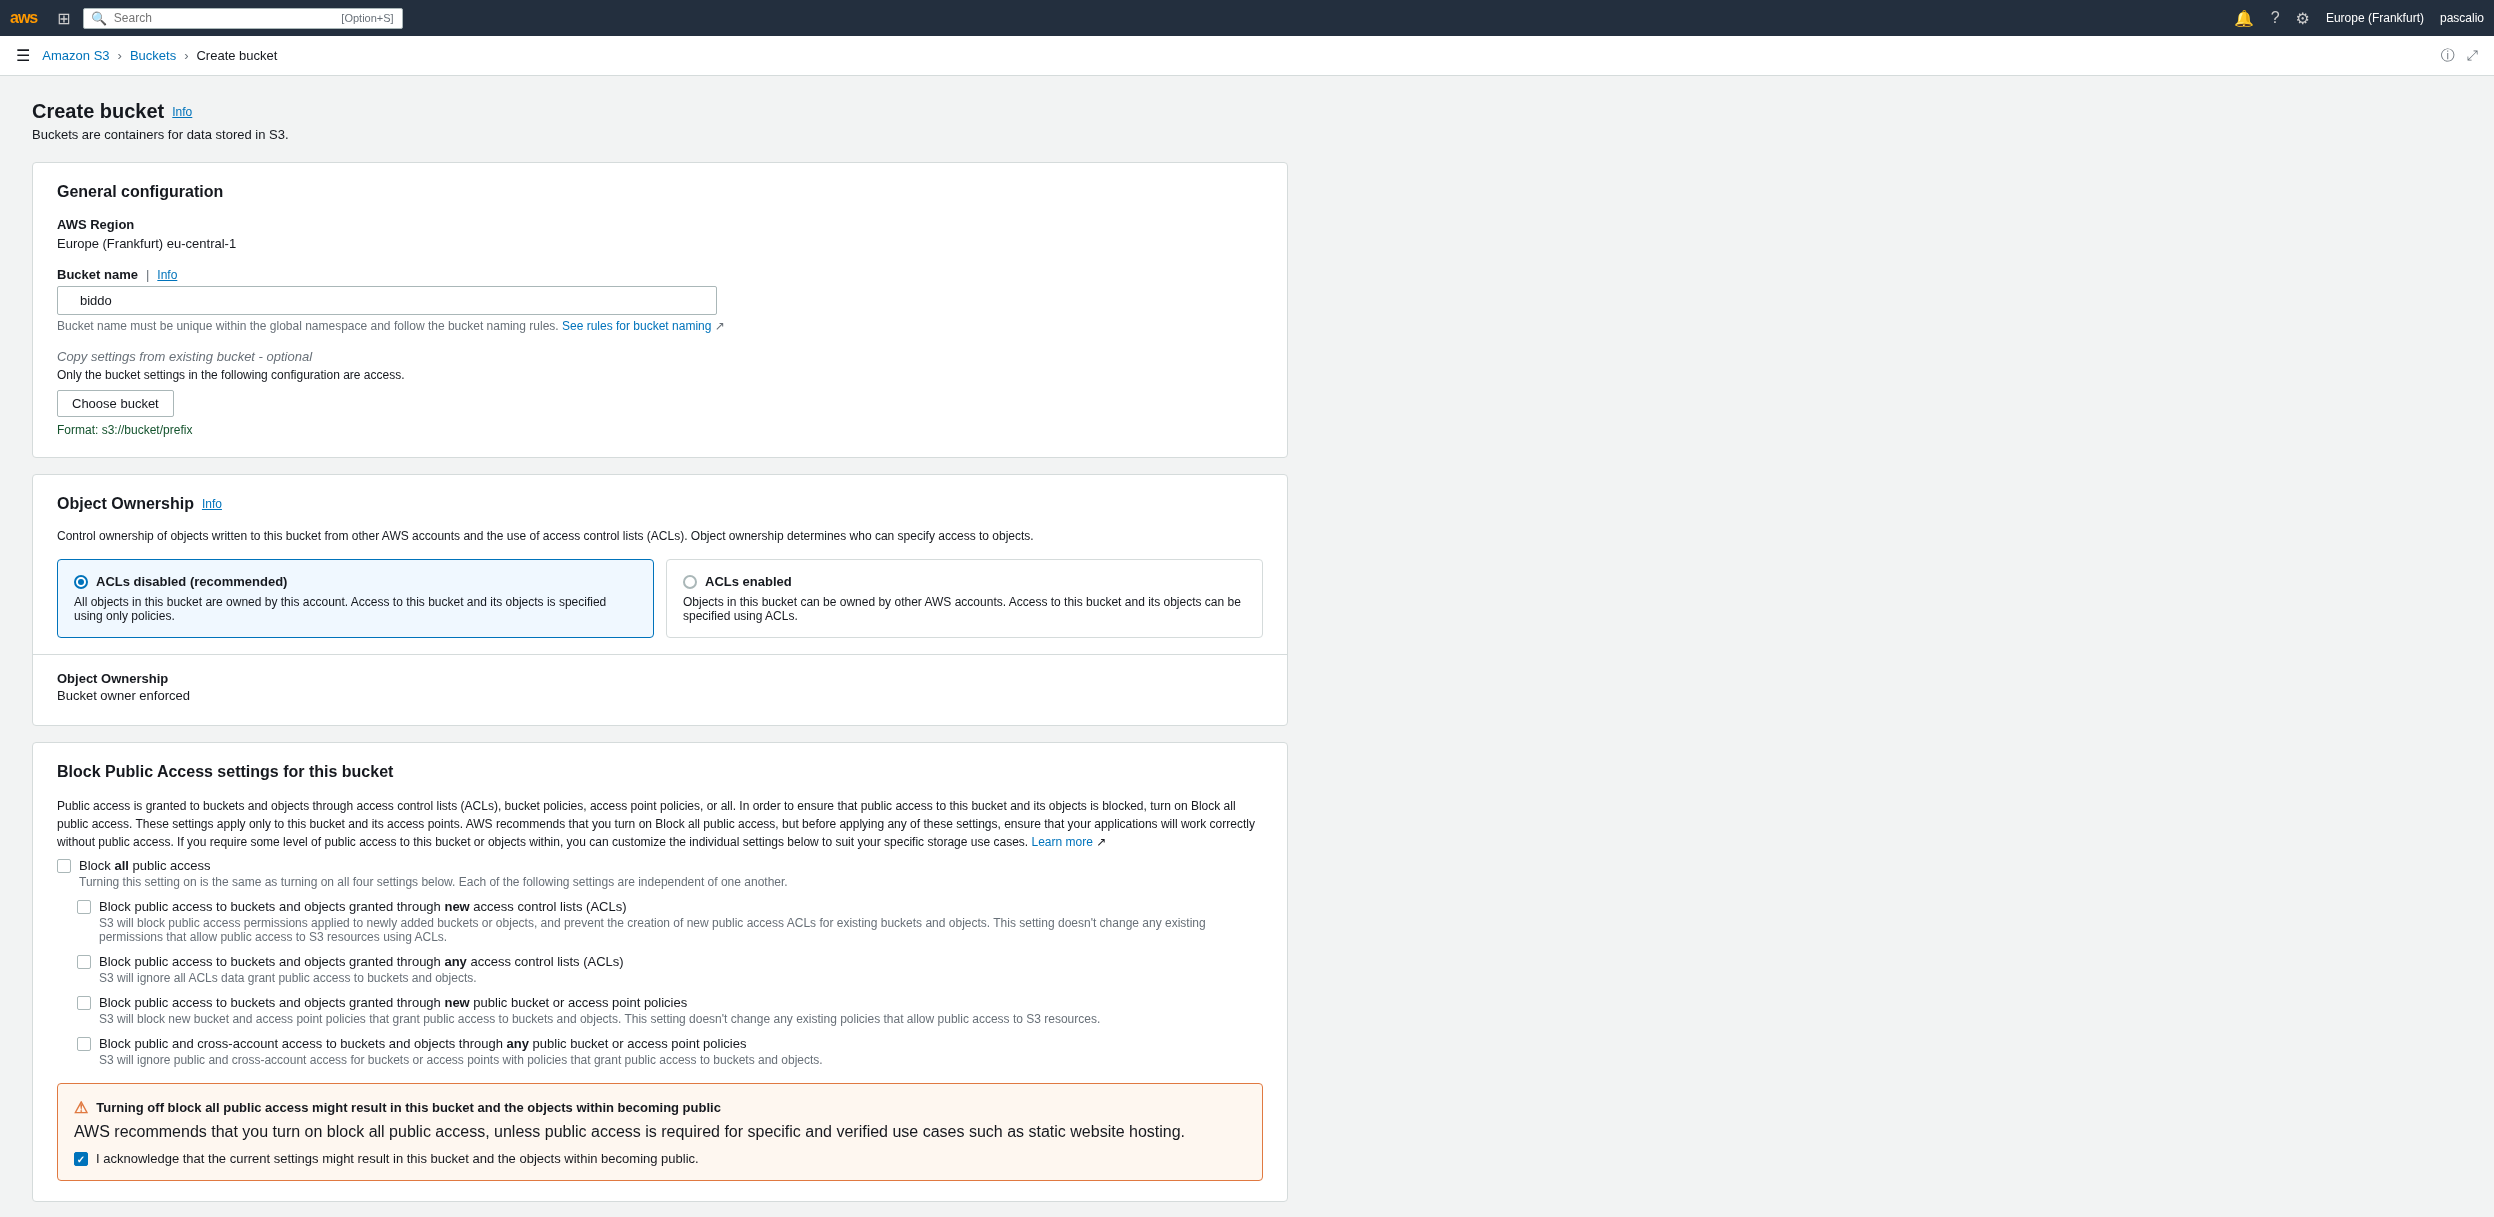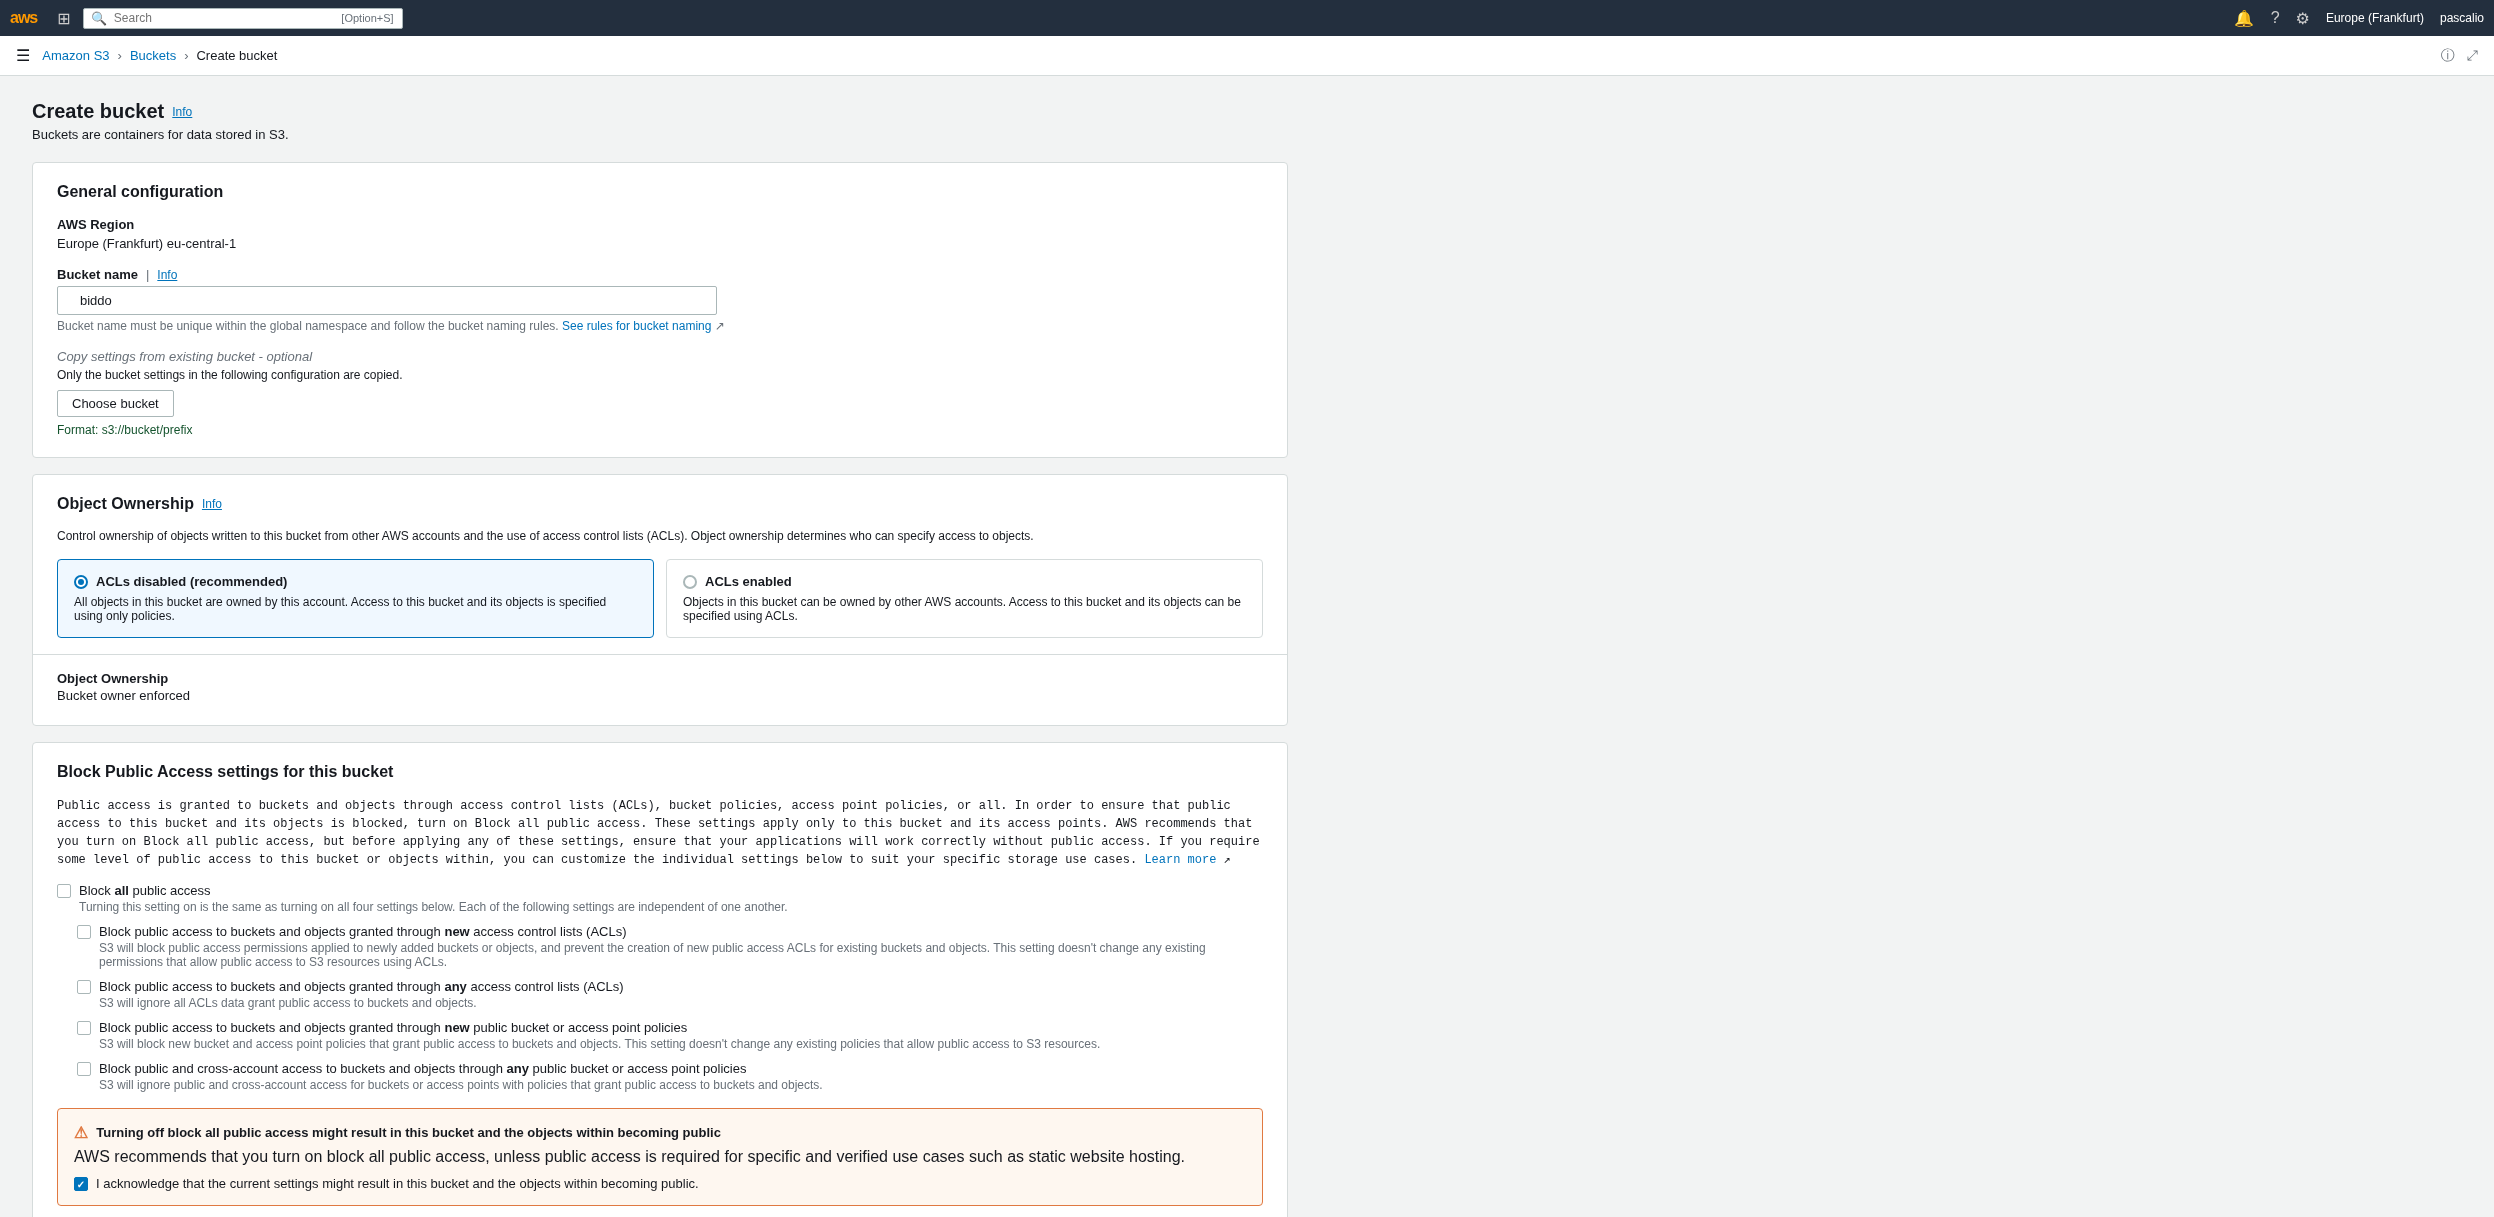--- a/index.html
+++ b/index.html
@@ -198,21 +198,21 @@
       content: '';
       width: 6px; height: 6px;
       border-radius: 50%;
       background: #0073bb;
     }
 
     .ownership-summary { margin-top: 4px; }
     .ownership-summary .form-label { margin-bottom: 2px; }
 
     
-    .block-access-desc { font-size: 12px; color: #16191f; line-height: 1.5; margin-bottom: 14px; font-family: Liberation Mono, monospace; }
+    .block-access-desc { font-size: 12px; color: #16191f; line-height: 1.5; margin-bottom: 7px; }
     .block-access-desc a { color: #0073bb; text-decoration: none; }
 
     .checkbox-row {
       display: flex;
       align-items: flex-start;
       gap: 8px;
       margin-bottom: 10px;
     }
     .checkbox-row.indent { margin-left: 20px; }
     .checkbox-box {
@@ -329,21 +329,21 @@
         <span>Bucket name must be unique within the global namespace and follow the bucket naming rules.</span>
         <a href="#">See rules for bucket naming</a> ↗
       </div>
     </div>
 
     <div class="optional-section">
       <div class="optional-label">
         <span>Copy settings from existing bucket</span>
         <span>- optional</span>
       </div>
-      <div class="optional-desc">Only the bucket settings in the following configuration are copied.</div>
+      <div class="optional-desc">Only the bucket settings in the following configuration are access.</div>
       <button class="btn-secondary">Choose bucket</button>
       <div class="format-text">Format: s3://bucket/prefix</div>
     </div>
   </div>
 
   <div class="card">
     <h2>
       <span>Object Ownership</span>
       <a href="#" class="info-link">Info</a>
     </h2>

